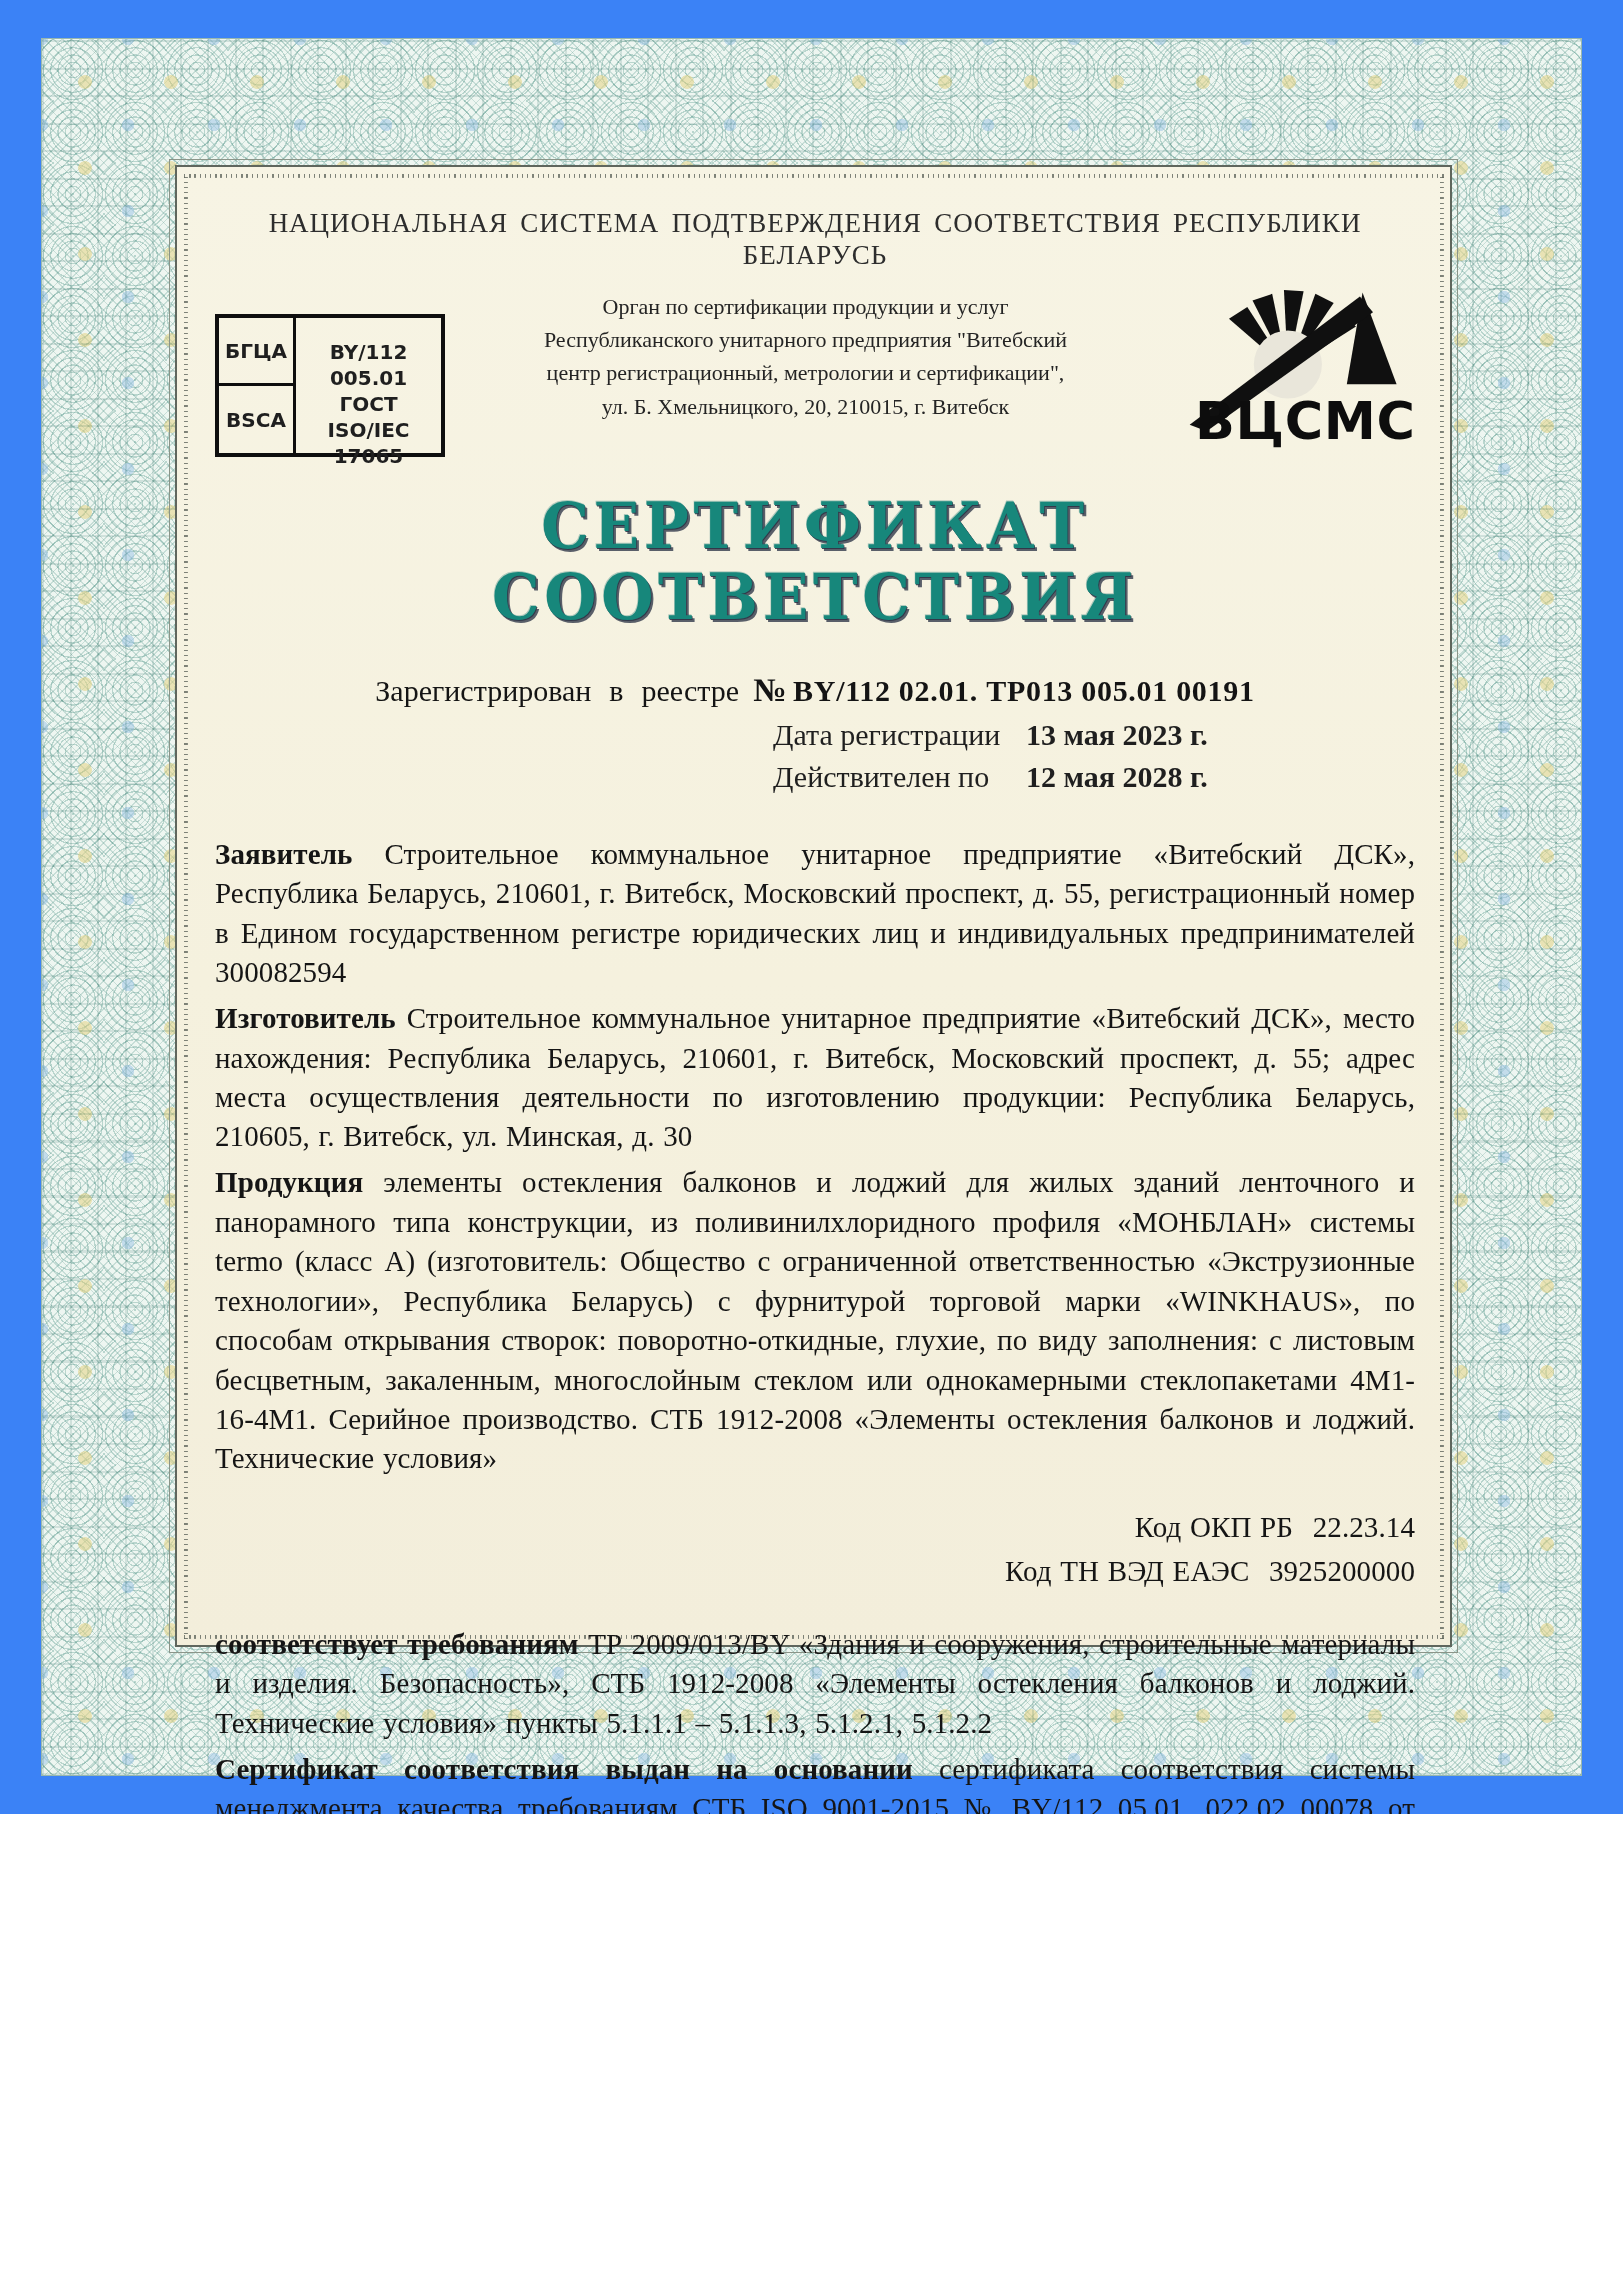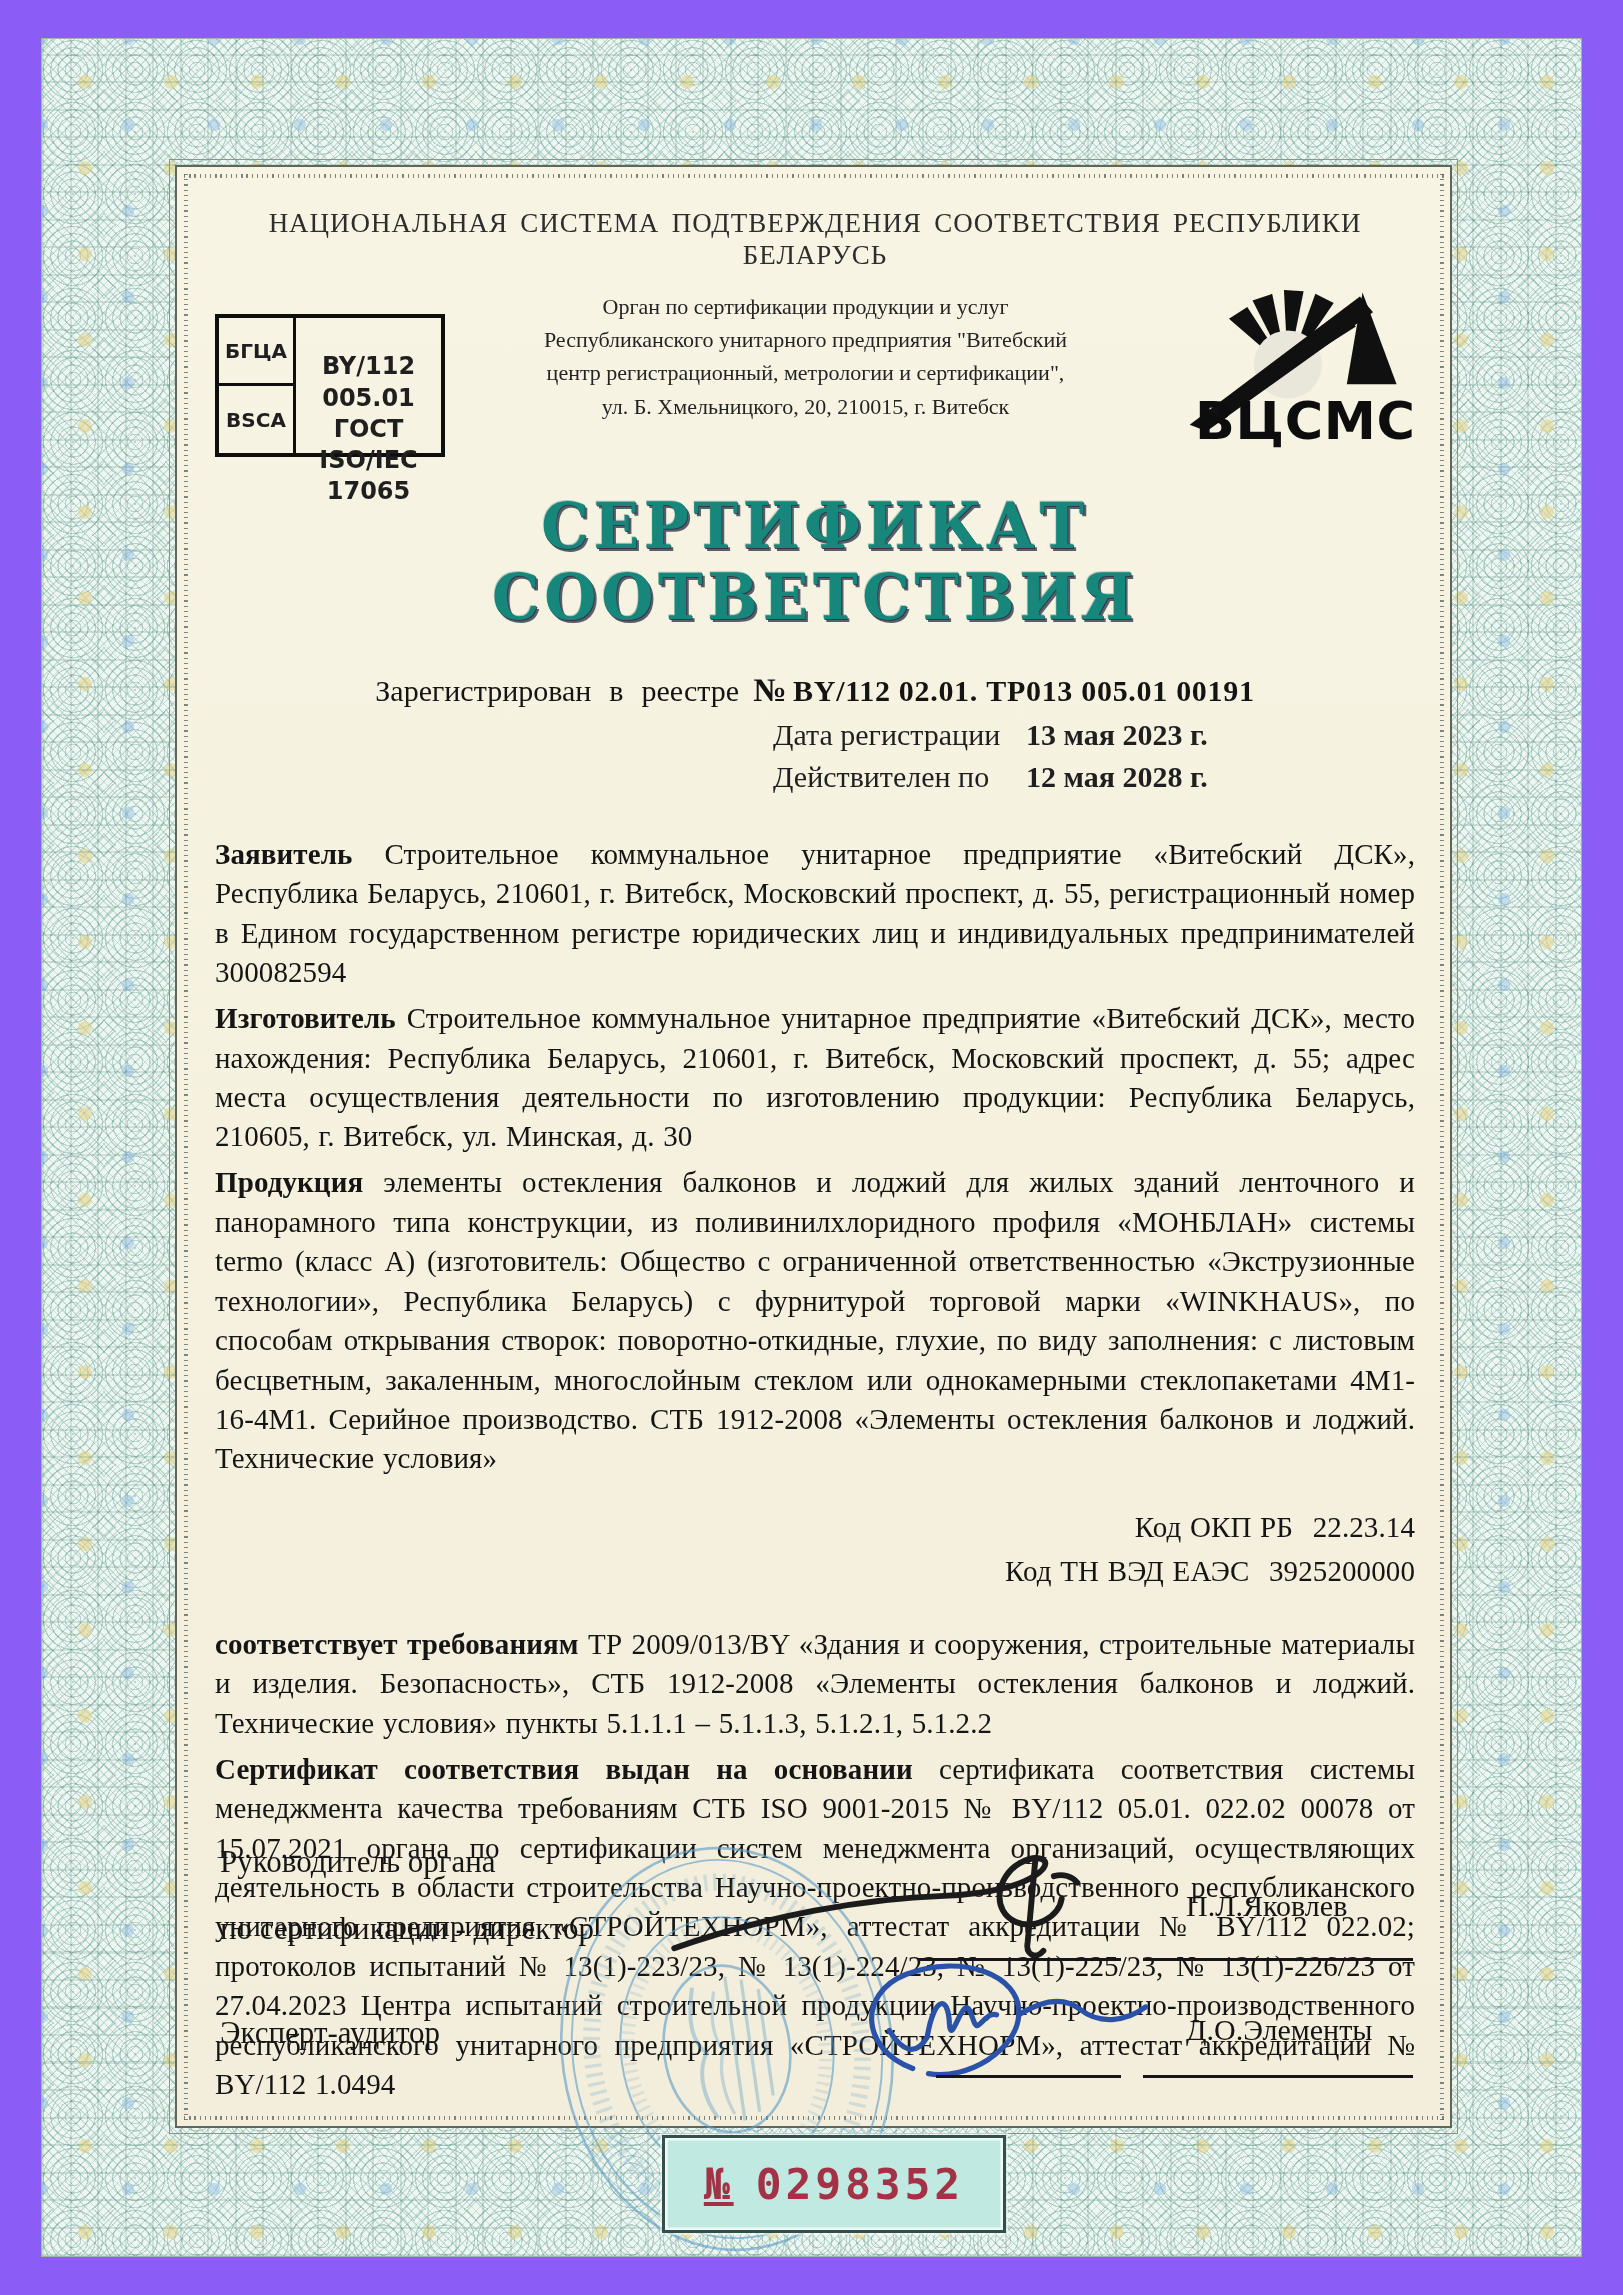--- a/index.html
+++ b/index.html
@@ -1,16 +1,16 @@
 <!DOCTYPE html>
 <html style="font-size:10.5px"><head>
 <meta charset="utf-8">
 <style>
   html,body{margin:0;padding:0;background:#ffffff;}
-  .page{position:relative;width:1623px;height:2295px;background:#8b5cf6;overflow:hidden;
+  .page{position:relative;width:1623px;height:1814px;background:#3b82f6;overflow:hidden;
         font-family:"Liberation Serif",serif;color:#1f1f1f;}
 
   
   .guilloche{position:absolute;left:41px;top:38px;right:41px;bottom:38px;
     background-color:#eef6f1;
     background-image:
       radial-gradient(circle, rgba(228,210,130,.55) 0 6.5px, rgba(0,0,0,0) 7.2px),
       radial-gradient(circle, rgba(152,193,229,.5) 0 5.9px, rgba(0,0,0,0) 6.5px),
       repeating-radial-gradient(circle at 50% 50%, rgba(62,136,123,.30) 0 1.3px, rgba(0,0,0,0) 1.3px 7.2px),
       repeating-linear-gradient(45deg, rgba(62,136,123,.22) 0 1.3px, rgba(0,0,0,0) 1.3px 6.5px),
@@ -45,22 +45,22 @@
 
   
   .org-row{display:flex;margin-top:14.4px;align-items:flex-start;}
   .accr{display:grid;grid-template-columns:77px 1fr;grid-template-rows:1fr 1fr;
     border:4.6px solid #0e0e0e;width:230px;height:143px;margin-top:30px;flex:0 0 auto;box-sizing:border-box;}
   .accr .cell-a{border-right:3.9px solid #0e0e0e;border-bottom:3.9px solid #0e0e0e;
     display:flex;align-items:center;justify-content:center;
     font-family:"DejaVu Sans",sans-serif;font-weight:700;font-size:20px;}
   .accr .cell-b{border-right:3.9px solid #0e0e0e;display:flex;align-items:center;justify-content:center;
     font-family:"DejaVu Sans",sans-serif;font-weight:700;font-size:20px;}
-  .accr .cell-c{grid-column:2;grid-row:1/3;padding-top:33px;text-align:center;
-    font-family:"DejaVu Sans",sans-serif;font-weight:700;font-size:24px;line-height:1.3;border-radius:21px;}
+  .accr .cell-c{grid-column:2;grid-row:1/3;padding-top:21px;text-align:center;
+    font-family:"DejaVu Sans",sans-serif;font-weight:700;font-size:20px;line-height:1.3;border-radius:21px;}
   .org-lines{flex:1;text-align:center;font-size:22px;line-height:1.52;margin-top:5.2px;color:#242424;}
   .vcsms-wrap{flex:0 0 auto;width:249px;margin-top:1.3px;}
 
   
   .big-title{margin-top:38px;text-align:center;font-family:"DejaVu Serif",serif;font-weight:700;
     font-size:60px;line-height:1.12;letter-spacing:4.6px;word-spacing:42px;color:#17877b;
     text-shadow:2.6px 2.6px 0 rgba(45,52,70,.78),0.7px 0.7px 0 rgba(45,52,70,.9),-0.7px -0.7px 0 rgba(120,170,160,.55);
     transform:scaleY(1.06);}
 
   

